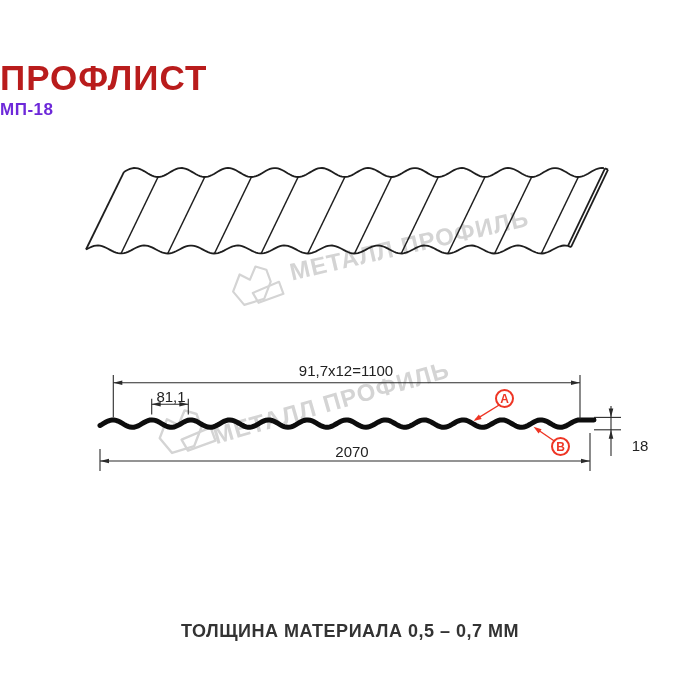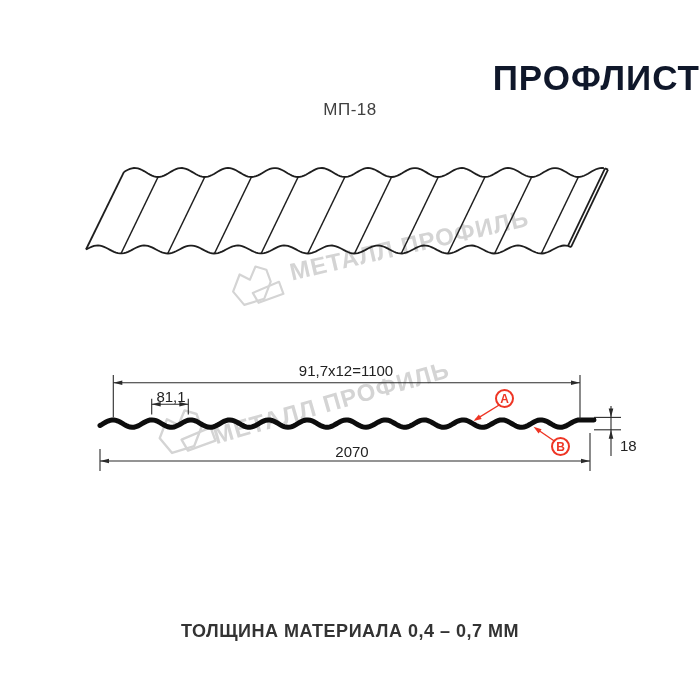--- a/index.html
+++ b/index.html
@@ -1,40 +1,40 @@
 <!DOCTYPE html>
 <html style="--bg: #ffffff; --wm: #d4d4d4; --accent: #ee3524;"><head>
 <meta charset="utf-8">
 <style>
   html,body{margin:0;padding:0;}
   body{font-family:"Liberation Sans","DejaVu Sans",sans-serif;background:#fff;}
   .stage{position:relative;width:700px;height:700px;background:var(--bg,#fff);overflow:hidden;margin:0 auto;}
 
-  .title{position:absolute;left:0;right:0;top:58px;text-align:right;
-         font-size:35px;font-weight:800;letter-spacing:1px;color:#0f172a;z-index:3;}
-  .subtitle{position:absolute;left:0;right:0;top:100px;text-align:center;
-         font-size:17px;font-weight:400;letter-spacing:.5px;color:#404040;z-index:3;}
+  .title{position:absolute;left:0;right:0;top:58px;text-align:left;
+         font-size:35px;font-weight:800;letter-spacing:1px;color:#b91c1c;z-index:3;}
+  .subtitle{position:absolute;left:0;right:0;top:100px;text-align:left;
+         font-size:17px;font-weight:700;letter-spacing:.5px;color:#6d28d9;z-index:3;}
 
   .wm-logo{position:absolute;z-index:1;}
   .wm-logo svg{display:block;}
   .wm-text{position:absolute;z-index:1;white-space:nowrap;
          font-size:24px;font-weight:700;letter-spacing:1px;color:var(--wm,#d4d4d4);
          transform-origin:0 0;}
   .wm1-logo{left:227px;top:262px;transform:rotate(-12deg);}
   .wm1-text{left:287px;top:259px;transform:rotate(-13deg);}
   .wm2-logo{left:153px;top:406px;transform:rotate(-12deg);}
   .wm2-text{left:210px;top:423px;transform:rotate(-16deg);}
 
   #tech-drawing{position:absolute;left:0;top:0;z-index:2;}
 
   .dim{position:absolute;z-index:3;font-size:15px;color:#222;text-align:center;line-height:1.1;}
   .dim-1100{left:246px;top:363px;width:200px;}
   .dim-917{left:135px;top:389px;width:72px;}
   .dim-1150{left:300px;top:444px;width:104px;}
-  .dim-18{left:620px;top:438px;width:40px;text-align:left;}
+  .dim-18{left:620px;top:438px;width:40px;text-align:center;}
 
   .marker{position:absolute;z-index:4;box-sizing:border-box;width:19px;height:19px;
           border:2px solid var(--accent,#ee3524);border-radius:50%;
           color:var(--accent,#ee3524);font-size:12px;font-weight:700;
           display:flex;align-items:center;justify-content:center;background:transparent;}
   .marker-a{left:495px;top:389px;}
   .marker-b{left:551px;top:437px;}
 
   .footer-note{position:absolute;left:0;right:0;top:621px;z-index:3;text-align:center;
           font-size:18px;font-weight:600;letter-spacing:.5px;color:#333;}
@@ -109,14 +109,14 @@
     </svg>
 
   <div class="dim dim-1100">91,7x12=1100</div>
   <div class="dim dim-917">81,1</div>
   <div class="dim dim-1150">2070</div>
   <div class="dim dim-18">18</div>
 
   <div class="marker marker-a">A</div>
   <div class="marker marker-b">B</div>
 
-  <div class="footer-note">ТОЛЩИНА МАТЕРИАЛА 0,4 – 0,7 ММ</div>
+  <div class="footer-note">ТОЛЩИНА МАТЕРИАЛА 0,5 – 0,7 ММ</div>
 </div>
 
 </body></html>

